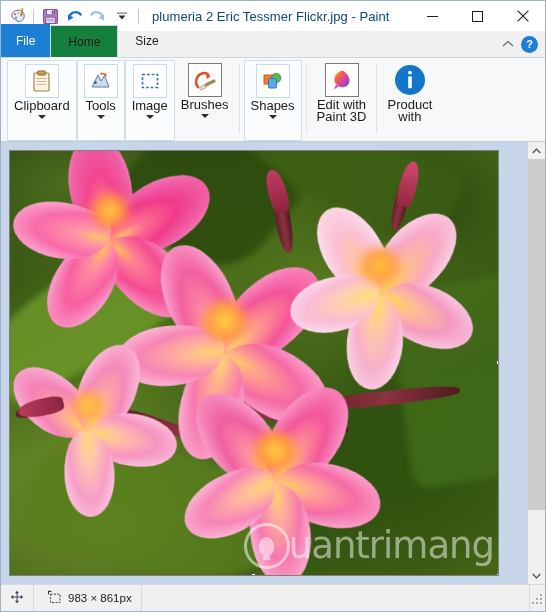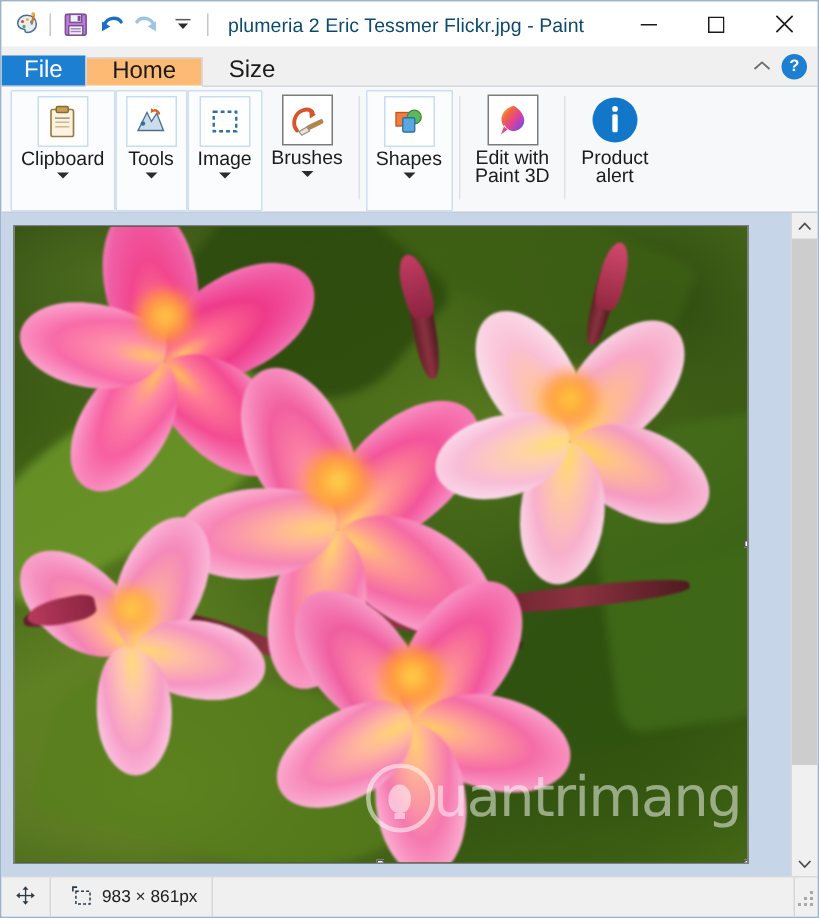--- a/index.html
+++ b/index.html
@@ -86,36 +86,36 @@
   .tabbar {
     height: 26px;
     min-height: 26px;
     background: #f0f0f0;
     display: flex;
     align-items: flex-end;
     position: relative;
     border-bottom: 1px solid #d2d7dd;
   }
   .tab {
-    height: 20px;
+    height: 33px;
     padding: 0 17px;
     display: flex;
     align-items: center;
     justify-content: center;
-    font-size: 16px;
+    font-size: 12px;
     color: #1b1b1b;
     box-sizing: border-box;
   }
   .tab.file {
     background: #1d7fd1;
     color: #ffffff;
     padding: 0 15px;
   }
   .tab.active {
-    background: #fdba74;
+    background: #15803d;
     border-left: 1px solid #d2d7dd;
     border-right: 1px solid #d2d7dd;
     border-top: 1px solid #d2d7dd;
     border-bottom: 1px solid #ffffff;
     margin-bottom: -1px;
   }
   .tabbar-right {
     margin-left: auto;
     display: flex;
     align-items: center;
@@ -385,21 +385,21 @@
     left: 50%; top: 50%;
     transform: translate(-50%,-50%);
     border-radius: 50%;
     filter: blur(4px);
   }
 
   
   .watermark {
     position: absolute;
     right: 4px;
-    bottom: 20px;
+    bottom: 6px;
     display: flex;
     align-items: center;
     gap: 3px;
     opacity: .62;
     pointer-events: none;
   }
   .wm-logo {
     width: 46px; height: 46px;
     border-radius: 50%;
     border: 3px solid rgba(255,255,255,.85);
@@ -619,21 +619,21 @@
     <div class="rgroup">
       <div class="iconbox">
         <svg width="32" height="32" viewBox="0 0 32 32">
           <circle cx="16" cy="16" r="15" fill="#1277c9"></circle>
           <circle cx="16" cy="8.6" r="1.9" fill="#ffffff"></circle>
           <rect x="14.2" y="12.2" width="3.6" height="12" rx="1" fill="#ffffff"></rect>
         </svg>
       </div>
       <div class="glabel two-line">
         <span>Product</span><br>
-        <span>alert</span>
+        <span>with</span>
       </div>
     </div>
   </div>
 
   <div class="workarea">
 
     <div class="canvas-scroll">
       <div class="canvas-img">
 
         <div class="photo">

